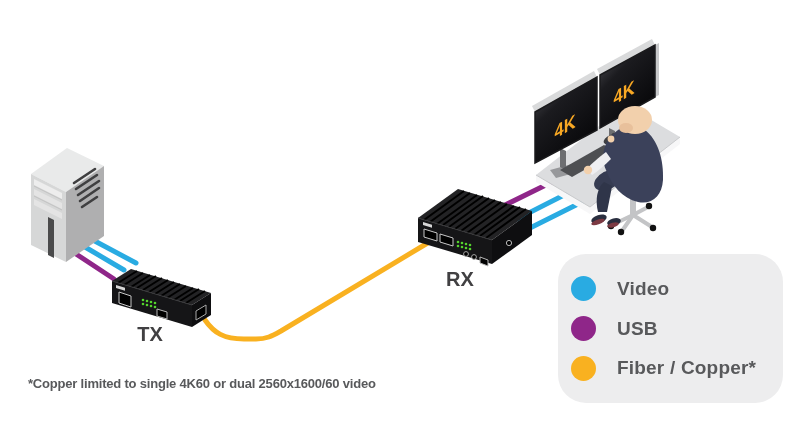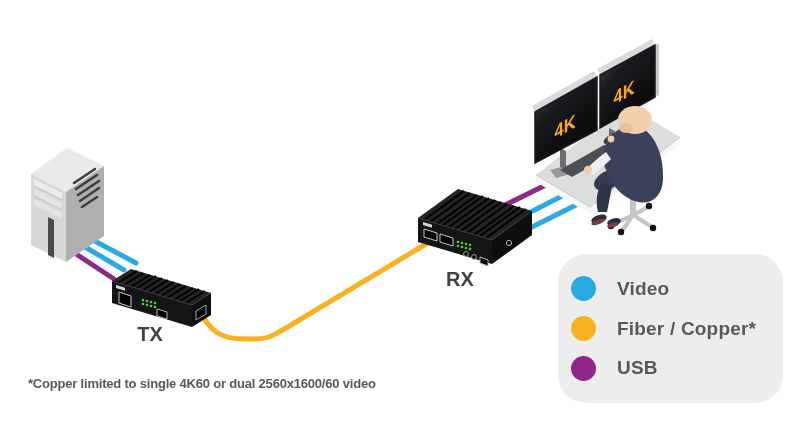--- a/index.html
+++ b/index.html
@@ -205,24 +205,24 @@
     <ellipse cx="626" cy="128" rx="7" ry="5" fill="#E8C09B"></ellipse>
   </g>
 </svg>
 
 <div class="legend">
   <div class="legend-row">
     <span class="legend-dot" style="background: rgb(41, 171, 226);"></span>
     <span class="legend-label">Video</span>
   </div>
   <div class="legend-row">
+    <span class="legend-dot" style="background: rgb(143, 38, 137);"></span>
+    <span class="legend-label">USB</span>
+  </div>
+  <div class="legend-row">
     <span class="legend-dot" style="background: rgb(249, 177, 32);"></span>
     <span class="legend-label">Fiber / Copper*</span>
   </div>
-  <div class="legend-row">
-    <span class="legend-dot" style="background: rgb(143, 38, 137);"></span>
-    <span class="legend-label">USB</span>
-  </div>
 </div>
 
 <div class="footnote">*Copper limited to single 4K60 or dual 2560x1600/60 video</div>
 
 </div>
 
 </body></html>

